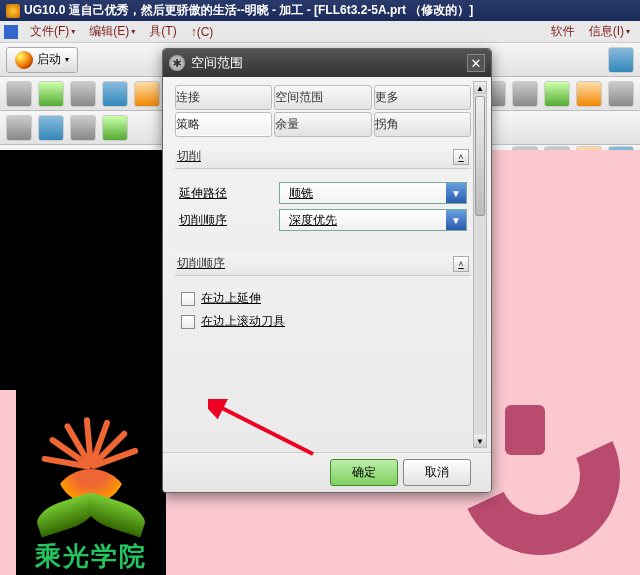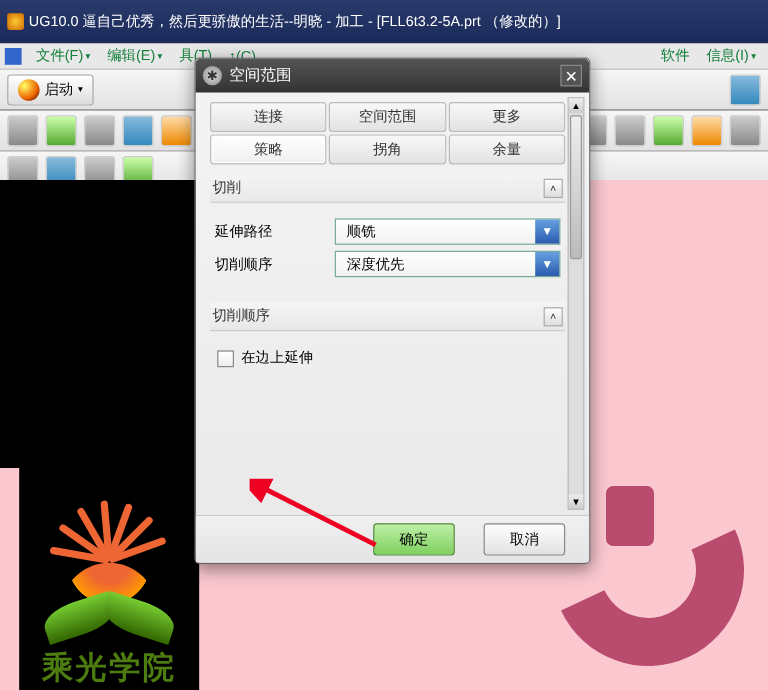--- a/index.html
+++ b/index.html
@@ -1,23 +1,23 @@
 <!DOCTYPE html>
 <html><head>
 <meta charset="utf-8">
 <style>
   * { box-sizing: border-box; margin: 0; padding: 0; font-family: "Microsoft YaHei", "SimSun", sans-serif; }
   body { width: 640px; height: 575px; background: #000; overflow: hidden; position: relative; }
 
   
-  .titlebar { height: 36px; background: linear-gradient(#2a3a6a,#1a2a5a); color: #fff; font-size: 12px; display: flex; align-items: center; padding: 0 6px; }
+  .titlebar { height: 21px; background: linear-gradient(#2a3a6a,#1a2a5a); color: #fff; font-size: 12px; display: flex; align-items: center; padding: 0 6px; font-weight: bold; }
   .titlebar .icon { width: 14px; height: 14px; margin-right: 4px; background: radial-gradient(circle,#ffcc33,#cc6600); border-radius: 2px; }
 
   
-  .menubar { height: 22px; background: #e8e8e8; display: flex; align-items: center; font-size: 12px; color: #15803d; padding: 0 4px; gap: 2px; border-bottom: 1px solid #ccc;}
+  .menubar { height: 22px; background: #e8e8e8; display: flex; align-items: center; font-size: 12px; color: #7f1d1d; padding: 0 4px; gap: 2px; border-bottom: 1px solid #ccc;}
   .menu-item { padding: 2px 6px; display: flex; align-items: center; gap: 2px;}
   .menu-marker { width:14px;height:14px;background:#3366cc;margin-right:4px;}
 
   
   .toolrow { height: 34px; background: linear-gradient(#f6f6f6,#e2e2e2); border-bottom:1px solid #bbb; display:flex; align-items:center; padding:0 6px; gap:6px; }
   .tbtn { width:26px; height:26px; border:1px solid #ccc; border-radius:3px; background:linear-gradient(#fff,#e6e6e6); display:flex;align-items:center;justify-content:center;}
   .tbtn.c2 { background:linear-gradient(#8bd,#38b);}
   .tbtn.c3 { background:linear-gradient(#ccc,#888);}
   .tbtn.c4 { background:linear-gradient(#cfa,#5a3);}
   .tbtn.c5 { background:linear-gradient(#fda,#e80);}
@@ -29,54 +29,54 @@
   .blackpanel { position:absolute; left:0; top:0; width:170px; height:240px; background:#000;}
   .logo { position:absolute; left:16px; top:240px; width:150px; height:200px; background:#000; display:flex; flex-direction:column; align-items:center; justify-content:flex-end; }
   .logo .sun { width:120px;height:120px; position:relative; margin-bottom:6px;}
   .logo .rays { position:absolute; inset:0;}
   .logo .ray { position:absolute; left:50%; top:50%; width:6px; height:50px; background:#e63; transform-origin:bottom center; border-radius:3px;}
   .logo .disc { position:absolute; left:50%; top:55%; width:80px;height:40px; transform:translate(-50%,-10%); background:radial-gradient(circle at 50% 0%, #e63 30%, #f90 60%, transparent 61%); border-radius:80px 80px 0 0;}
   .logo .leaf { position:absolute; left:50%; top:78%; width:110px; height:40px; transform:translateX(-50%);}
   .logo .leaf:before,.logo .leaf:after{content:"";position:absolute;width:60px;height:28px;border-radius:50% 0;background:linear-gradient(#7c3,#360);}
   .logo .leaf:before{left:0;transform:rotate(-18deg);}
   .logo .leaf:after{right:0;transform:scaleX(-1) rotate(-18deg);}
-  .logo-text{ color:#4d7c0f; font-size:26px; font-weight:bold; margin:6px 0 16px; letter-spacing:2px;}
+  .logo-text{ color:#22c55e; font-size:26px; font-weight:bold; margin:6px 0 16px; letter-spacing:2px;}
 
   .pink-shape { position:absolute; right:20px; bottom:20px; width:160px; height:160px;}
   .pink-shape .ring{position:absolute;inset:0;border:40px solid #b94b6f;border-radius:50%;border-top-color:transparent;border-left-color:transparent;transform:rotate(20deg);}
   .pink-shape .stub{position:absolute;left:45px;top:10px;width:40px;height:50px;background:#b94b6f;border-radius:6px;}
 
   
   .dialog { position:absolute; left:162px; top:48px; width:330px; background:linear-gradient(#f4f4f4,#e9e9e9); border:1px solid #666; box-shadow:0 4px 14px rgba(0,0,0,.45); border-radius:4px; }
   .dlg-title { height:28px; background:linear-gradient(#555,#333); color:#fff; font-size:13px; display:flex; align-items:center; padding:0 6px; border-radius:4px 4px 0 0;}
   .dlg-title .gear{width:16px;height:16px;border-radius:50%;background:radial-gradient(circle,#ddd,#888);margin-right:6px;display:flex;align-items:center;justify-content:center;font-size:11px;color:#333;}
   .dlg-title .close{margin-left:auto;width:18px;height:18px;background:#555;border:1px solid #888;display:flex;align-items:center;justify-content:center;cursor:pointer;font-size:13px;}
   .dlg-body { padding:8px 20px 8px 12px; position:relative;}
   .scrollbar { position:absolute; right:4px; top:4px; bottom:4px; width:14px; background:#ddd;border:1px solid #bbb;}
   .scrollbar .thumb{position:absolute;left:1px;right:1px;top:14px;height:120px;background:linear-gradient(#eee,#bbb);border:1px solid #999;border-radius:2px;}
   .scrollbar .arr{position:absolute;left:0;right:0;height:12px;background:linear-gradient(#eee,#ccc);display:flex;align-items:center;justify-content:center;font-size:8px;}
   .scrollbar .arr.up{top:0;} .scrollbar .arr.dn{bottom:0;}
 
   .tabrow { display:flex; gap:2px; margin-bottom:2px;}
-  .tab { flex:1; text-align:center; font-size:12px; padding:3px 0; background:linear-gradient(#f8f8f8,#e2e2e2); border:1px solid #bbb; border-radius:3px; cursor:pointer; color:#333;font-family:Liberation Mono, monospace;}
+  .tab { flex:1; font-size:12px; padding:3px 0; background:linear-gradient(#f8f8f8,#e2e2e2); border:1px solid #bbb; border-radius:3px; cursor:pointer; color:#333;font-family:Liberation Mono, monospace;}
   .tab.active { background:linear-gradient(#fff,#f0f0f0); font-weight:500; box-shadow:inset 0 0 0 1px #fff;}
 
-  .section { margin-top:8px;}
+  .section { margin-top:8px;text-decoration:underline;}
   .sect-hdr { display:flex; align-items:center; font-size:12px; color:#333; border-bottom:1px solid #ccc; padding:3px 2px; background:linear-gradient(#f4f4f4,#e8e8e8);}
   .sect-hdr .caret { margin-left:auto; width:16px;height:16px;border:1px solid #aaa;background:linear-gradient(#fff,#ddd);display:flex;align-items:center;justify-content:center;font-size:9px;cursor:pointer;}
   .sect-body { padding:8px 4px; }
   .row { display:flex; align-items:center; font-size:12px; margin:5px 0; }
   .row .lbl { width:100px; }
   .select { flex:1; height:22px; border:1px solid #7a9; background:linear-gradient(#fff,#f2f2f2); display:flex; align-items:center; padding:0 9px; font-size:12px; position:relative; cursor:pointer;}
   .select .arrow { position:absolute; right:0; top:0; bottom:0; width:20px; background:linear-gradient(#66a0e0,#2b5bb0); display:flex;align-items:center;justify-content:center;color:#fff;font-size:10px;}
   .chk { display:flex; align-items:center; gap:6px; font-size:12px; margin:6px 2px;}
   .chk .box { width:14px;height:14px;border:1px solid #888;background:linear-gradient(#fff,#eee);}
   .spacer-fill{height:100px;}
 
-  .dlg-footer { height:40px; border-top:1px solid #ccc; display:flex; align-items:center; justify-content:flex-end; gap:24px; padding:0 20px 0 12px; background:linear-gradient(#f0f0f0,#e4e4e4); border-radius:0 0 4px 4px;}
+  .dlg-footer { height:40px; border-top:1px solid #ccc; display:flex; align-items:center; justify-content:flex-end; gap:5px; padding:0 20px 0 12px; background:linear-gradient(#f0f0f0,#e4e4e4); border-radius:0 0 4px 4px;}
   .btn { min-width:68px; padding:4px 10px; font-size:12px; text-align:center; border:1px solid #888; border-radius:3px; background:linear-gradient(#fefefe,#e2e2e2); cursor:pointer;}
   .btn.primary { background:linear-gradient(#bdf0a8,#7fcf5f); border-color:#4a8a2f;}
 
   .red-arrow { position:absolute; left:45px; top:322px; width:110px; height:60px; pointer-events:none;}
 
   .tri{font-size:8px;}
 </style>
 </head>
 <body>
 
@@ -184,22 +184,22 @@
       <div class="arr dn">▼</div>
     </div>
 
     <div class="tabrow">
       <div class="tab">连接</div>
       <div class="tab">空间范围</div>
       <div class="tab">更多</div>
     </div>
     <div class="tabrow">
       <div class="tab active">策略</div>
+      <div class="tab">余量</div>
       <div class="tab">拐角</div>
-      <div class="tab">余量</div>
     </div>
 
     <div class="section">
       <div class="sect-hdr">
         <span>切削</span>
         <span class="caret">˄</span>
       </div>
       <div class="sect-body">
         <div class="row">
           <span class="lbl">延伸路径</span>
@@ -221,20 +221,24 @@
     <div class="section">
       <div class="sect-hdr">
         <span>切削顺序</span>
         <span class="caret">˄</span>
       </div>
       <div class="sect-body">
         <label class="chk">
           <span class="box"></span>
           <span>在边上延伸</span>
         </label>
+        <label class="chk">
+          <span class="box"></span>
+          <span>在边上滚动刀具</span>
+        </label>
       </div>
     </div>
 
     <div class="spacer-fill"></div>
 
     <svg class="red-arrow" viewBox="0 0 110 60">
       <defs>
           <marker id="ah" markerWidth="10" markerHeight="10" refX="2" refY="3" orient="auto">
         <path d="M0,0 L0,6 L8,3 z" fill="#e02"></path>
       </marker>

